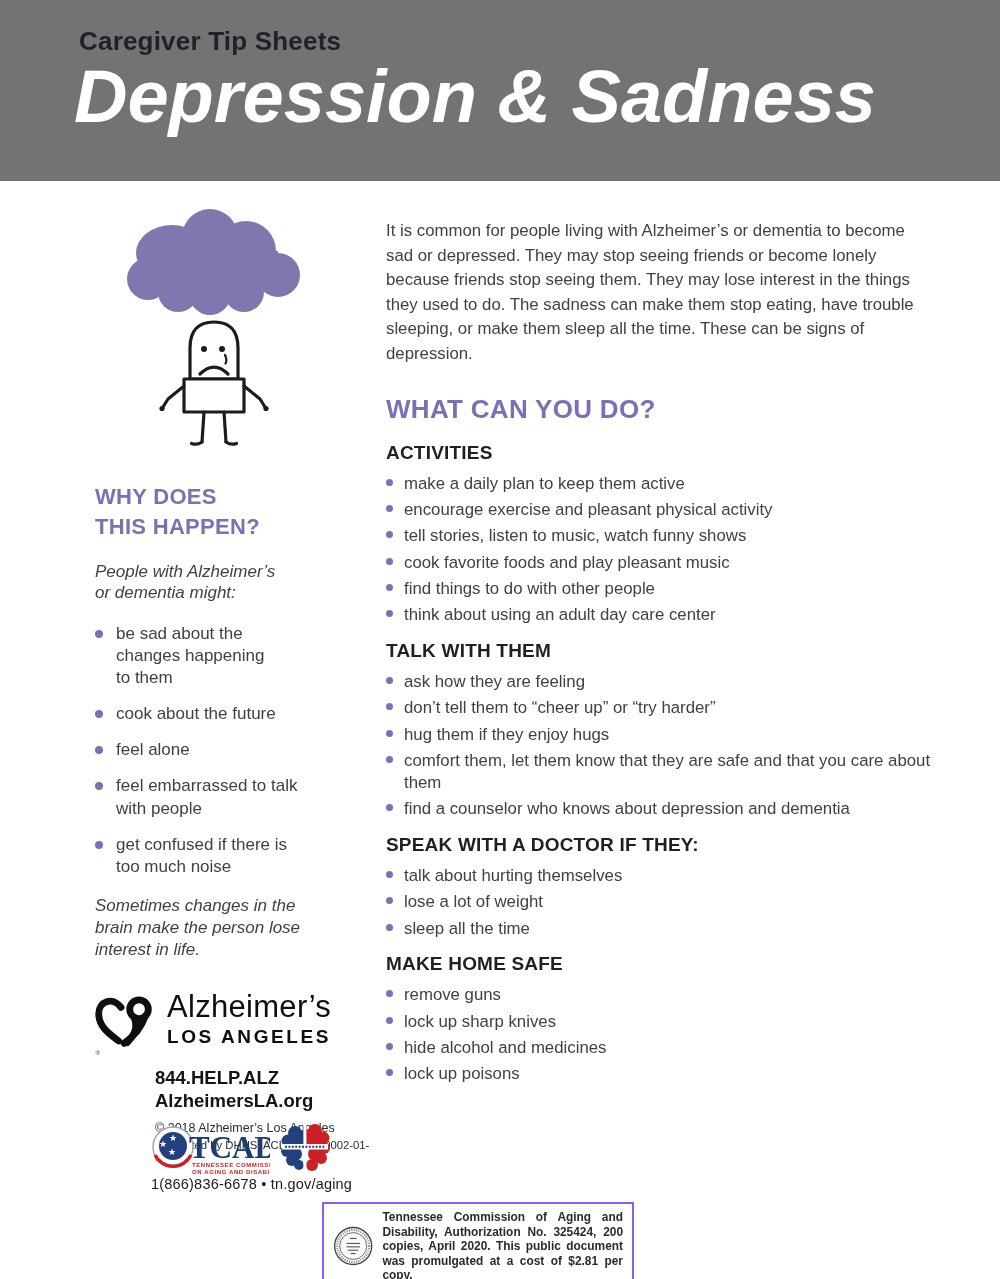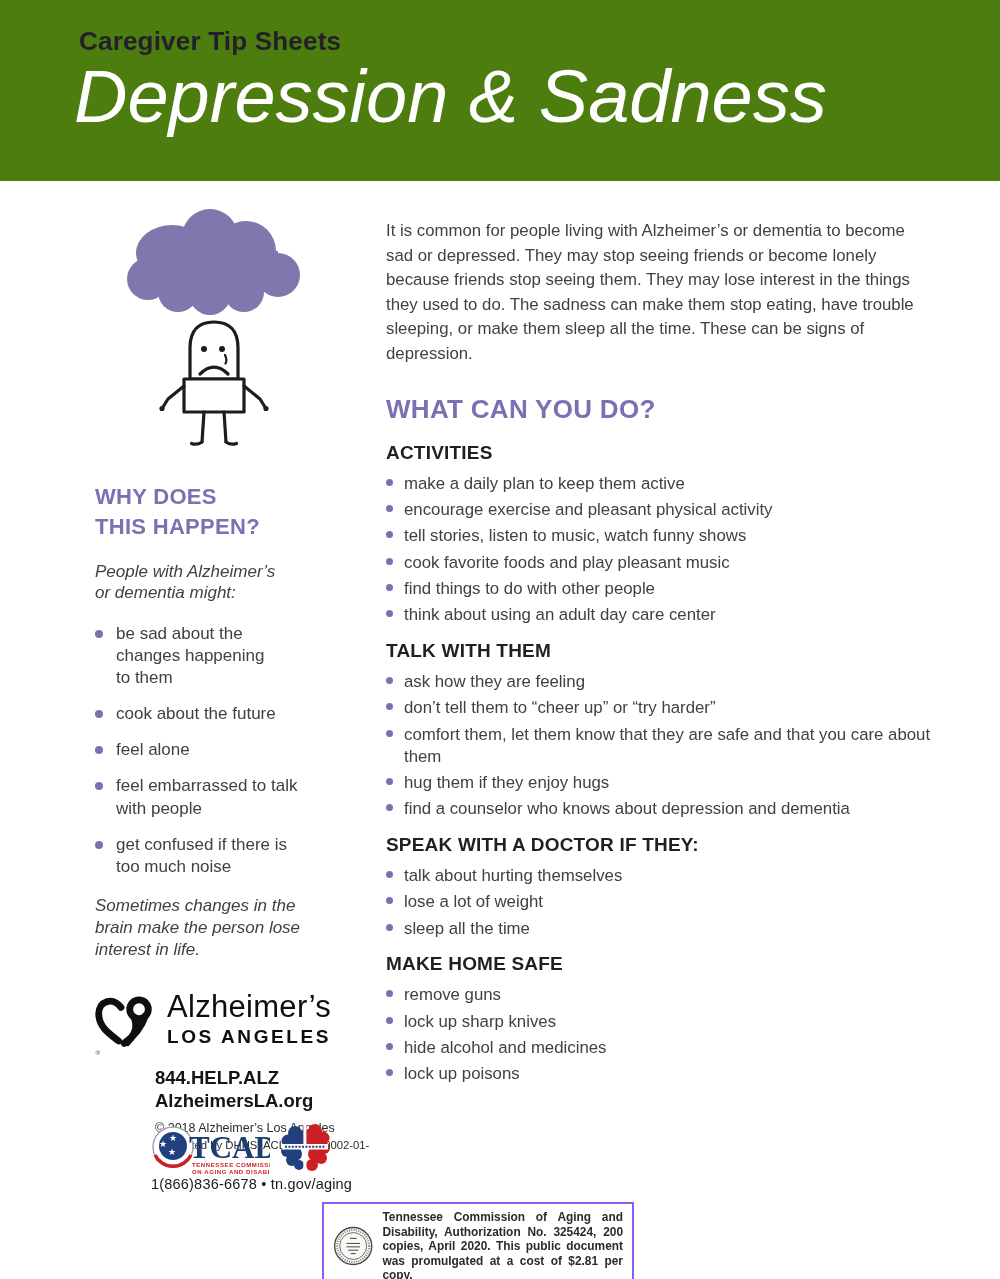--- a/index.html
+++ b/index.html
@@ -1,22 +1,22 @@
 <!DOCTYPE html>
 <html><head>
 <meta charset="utf-8">
 <style>
   html,body{margin:0;padding:0;background:#fff;}
   .page{position:relative;width:1000px;height:1279px;background:#ffffff;overflow:hidden;
         font-family:"Liberation Sans",sans-serif;color:#414042;}
 
   
-  .banner{position:absolute;left:0;top:0;width:1000px;height:181px;background:#4d7c0f;}
+  .banner{position:absolute;left:0;top:0;width:1000px;height:181px;background:#737373;}
   .eyebrow{position:absolute;left:79px;top:26px;font-size:26px;font-weight:700;color:#231f2b;letter-spacing:.2px;}
-  .banner-title{position:absolute;left:74px;top:54px;font-size:74px;font-weight:400;font-style:italic;
+  .banner-title{position:absolute;left:74px;top:54px;font-size:74px;font-weight:700;font-style:italic;
                 color:#ffffff;letter-spacing:0;white-space:nowrap;}
 
   
   .illu{position:absolute;left:110px;top:201px;}
 
   
   .why{position:absolute;left:95px;top:482px;width:250px;}
   .why-h{font-size:22px;font-weight:700;color:#7c70b3;line-height:1.36;letter-spacing:.3px;
          margin:0 0 19px;white-space:pre-line;}
   .side-lead{font-style:italic;font-size:17px;line-height:1.27;margin:0 0 19px;white-space:pre-line;}
@@ -193,22 +193,22 @@
         <li>find things to do with other people</li>
         <li>think about using an adult day care center</li>
       </ul>
     </div>
 
     <div class="sec">
       <h3>TALK WITH THEM</h3>
       <ul>
         <li>ask how they are feeling</li>
         <li>don’t tell them to “cheer up” or “try harder”</li>
+        <li>hug them if they enjoy hugs</li>
         <li>comfort them, let them know that they are safe and that you care about them</li>
-        <li>hug them if they enjoy hugs</li>
         <li>find a counselor who knows about depression and dementia</li>
       </ul>
     </div>
 
     <div class="sec">
       <h3>SPEAK WITH A DOCTOR IF THEY:</h3>
       <ul>
         <li>talk about hurting themselves</li>
         <li>lose a lot of weight</li>
         <li>sleep all the time</li>

